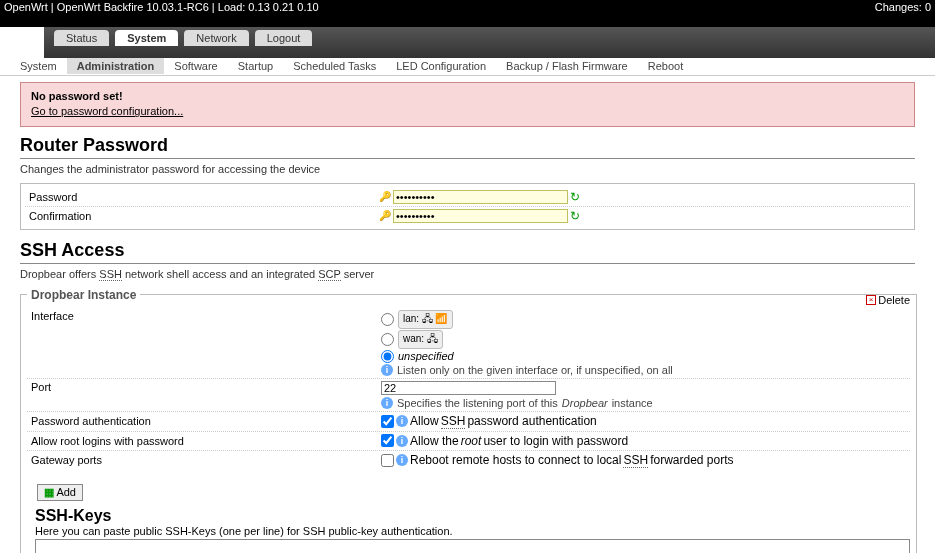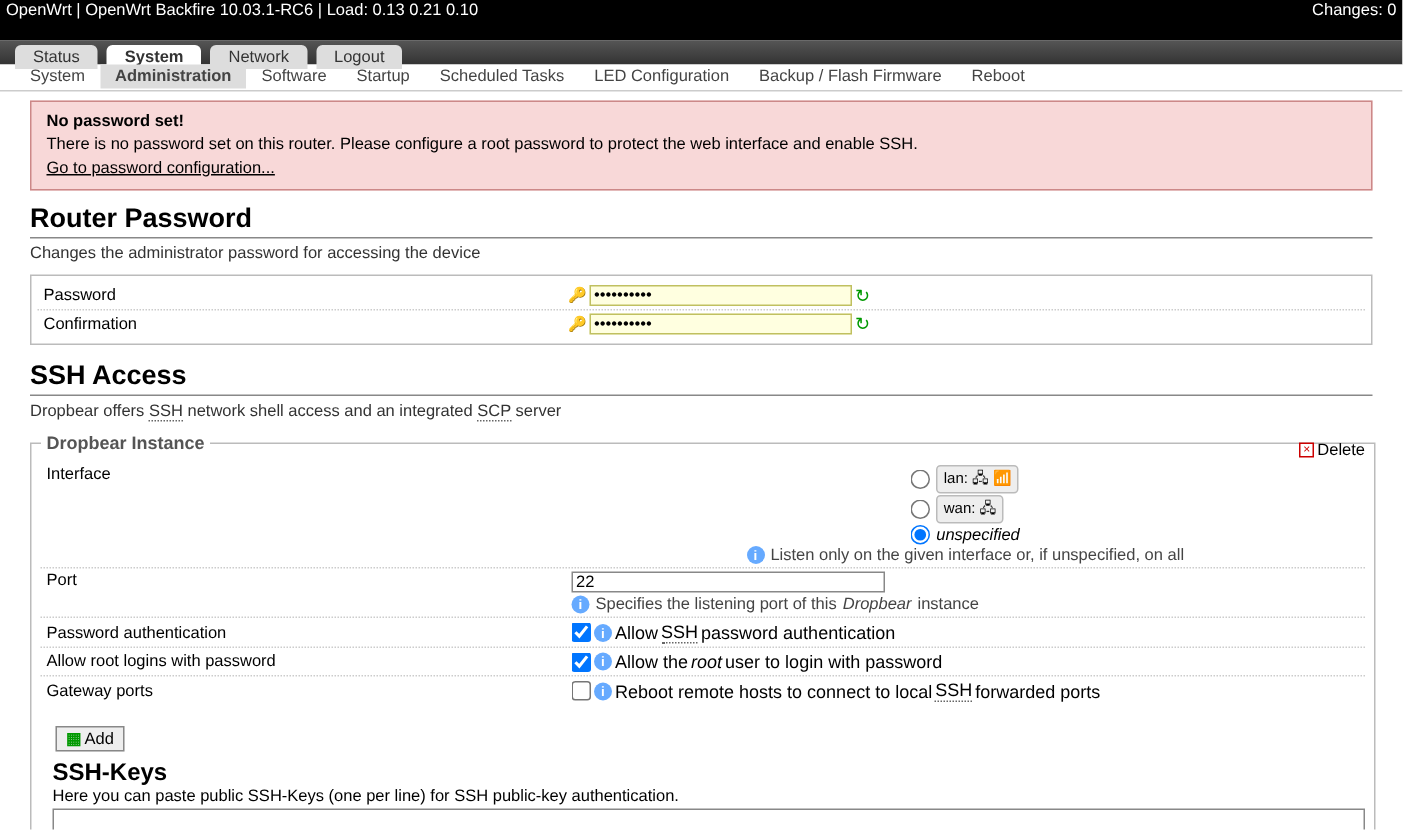--- a/index.html
+++ b/index.html
@@ -1,18 +1,18 @@
 <!DOCTYPE html>
 <html><head>
 <meta charset="utf-8">
 <style>
 * { margin: 0; padding: 0; box-sizing: border-box; }
 body { font-family: Arial, sans-serif; font-size: 12px; background: #fff; width: 935px; height: 553px; overflow: hidden; }
 .topbar { background: #000; color: #fff; padding: 0 4px; height: 27px; line-height: 15px; font-size: 11px; display: flex; justify-content: space-between; }
-.navwrap { background: linear-gradient(#555, #333); padding: 3px 10px 0 10px; height: 16px; }
+.navwrap { background: linear-gradient(#555, #333); padding: 3px 10px 0 10px; height: 31px; margin-left: 44px; }
 .navtabs { display: flex; gap: 6px; }
 .navtabs .tab { background: #ddd; border-radius: 4px 4px 0 0; padding: 2px 12px; font-size: 11px; color: #333; cursor: pointer; }
 .navtabs .tab.active { background: #fff; font-weight: bold; }
 .subwrap { background: #fff; border-bottom: 1px solid #ccc; padding: 0 10px; height: 18px; }
 .subnav { display: flex; gap: 0; }
 .subnav .stab { padding: 2px 10px; font-size: 11px; color: #444; cursor: pointer; }
 .subnav .stab.active { background: #ddd; font-weight: bold; }
 .content { padding: 6px 20px; }
 .warnbox { background: #f8d8d8; border: 1px solid #c88; padding: 6px 10px; margin-bottom: 8px; font-size: 11px; line-height: 1.4; }
 .warnbox .title { font-weight: bold; }
@@ -31,21 +31,21 @@
 .abbr { border-bottom: 1px dotted #666; cursor: help; }
 fieldset.instance { border: 1px solid #bbb; padding: 6px; margin-top: 8px; position: relative; }
 fieldset.instance legend { font-weight: bold; font-size: 12px; padding: 0 4px; color: #555; }
 .delbtn { position: absolute; right: 6px; top: -8px; font-size: 11px; cursor: pointer; display: flex; align-items: center; gap: 2px; }
 .delx { color: #c00; border: 1px solid #c00; width: 10px; height: 10px; font-size: 8px; line-height: 8px; text-align: center; display: inline-block; }
 .radiogroup { display: flex; flex-direction: column; gap: 1px; }
 .radioline { display: flex; align-items: center; gap: 4px; font-size: 11px; }
 .radioline .pill { background: #eee; border: 1px solid #bbb; border-radius: 3px; padding: 0 4px; font-size: 10px; }
 .tipline { display: flex; align-items: center; gap: 4px; font-size: 11px; color: #444; margin-left: 0; }
 .tipicon { width: 12px; height: 12px; background: #6af; color: #fff; border-radius: 50%; display: inline-flex; align-items: center; justify-content: center; font-size: 9px; font-weight: bold; }
-.porttxt { width: 209px; padding: 0 2px; }
+.porttxt { width: 175px; padding: 0 2px; }
 .addbtn { margin: 4px 0 0 10px; padding: 1px 6px; font-size: 11px; cursor: pointer; display: inline-flex; align-items: center; gap: 2px; border: 1px solid #888; background: #eee; }
 .addplus { color: #090; font-weight: bold; }
 .sshkeys textarea { width: 875px; height: 38px; resize: both; }
 .sshkeys { margin: 6px 0 0 8px; }
 .sshkeys .kt { font-weight: bold; font-size: 16px; }
 .sshkeys .kd { font-size: 11px; margin-bottom: 2px; }
 .italic { font-style: italic; }
 input[type=radio], input[type=checkbox] { margin: 0; }
 </style>
 </head>
@@ -74,21 +74,20 @@
     <span class="stab">Scheduled Tasks</span>
     <span class="stab">LED Configuration</span>
     <span class="stab">Backup / Flash Firmware</span>
     <span class="stab">Reboot</span>
   </div>
 </div>
 
 <div class="content">
   <div class="warnbox">
     <div class="title">No password set!</div>
-    <div>There is no password set on this router. Please configure a root password to protect the web interface and enable SSH.</div>
     <a>Go to password configuration...</a>
   </div>
 
   <h2>Router Password</h2>
   <div class="desc">Changes the administrator password for accessing the device</div>
 
   <fieldset class="rows">
     <div class="row">
       <div class="label">Password</div>
       <div class="field">
@@ -115,21 +114,21 @@
   <fieldset class="instance">
     <legend>Dropbear Instance</legend>
     <div class="delbtn">
       <span class="delx">×</span>
       <span>Delete</span>
     </div>
 
     <fieldset class="rows" style="border:none;padding:0;">
       <div class="row" style="align-items:flex-start;">
         <div class="label">Interface</div>
-        <div class="field" style="flex-direction:column;align-items:center;gap:1px;">
+        <div class="field" style="flex-direction:column;align-items:flex-start;gap:1px;">
           <div class="radiogroup">
             <div class="radioline">
                 <input type="radio" name="iface" style=""> 
                 <span class="pill"><span>lan:</span> 🖧 📶</span>
               </div>
             <div class="radioline">
                 <input type="radio" name="iface" style=""> 
                 <span class="pill"><span>wan:</span> 🖧</span>
               </div>
             <div class="radioline">

